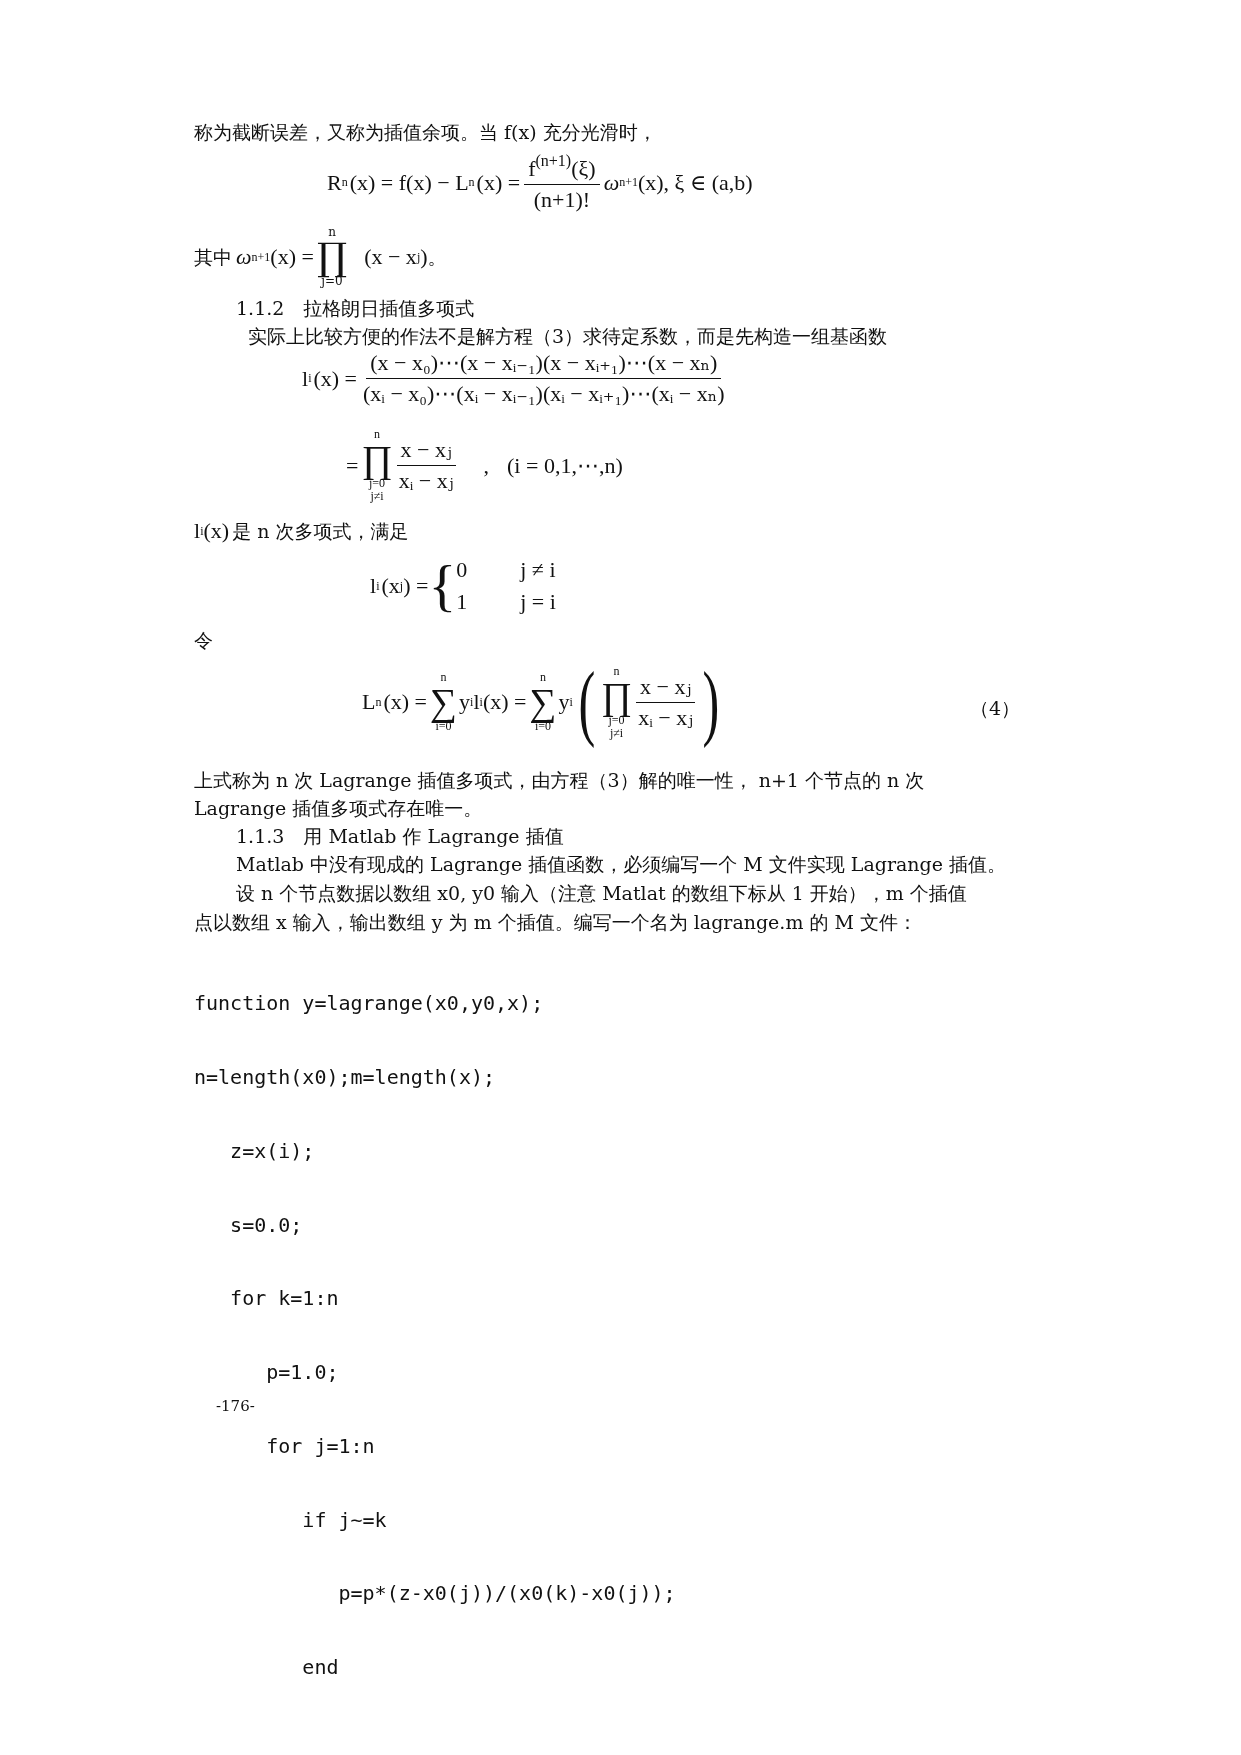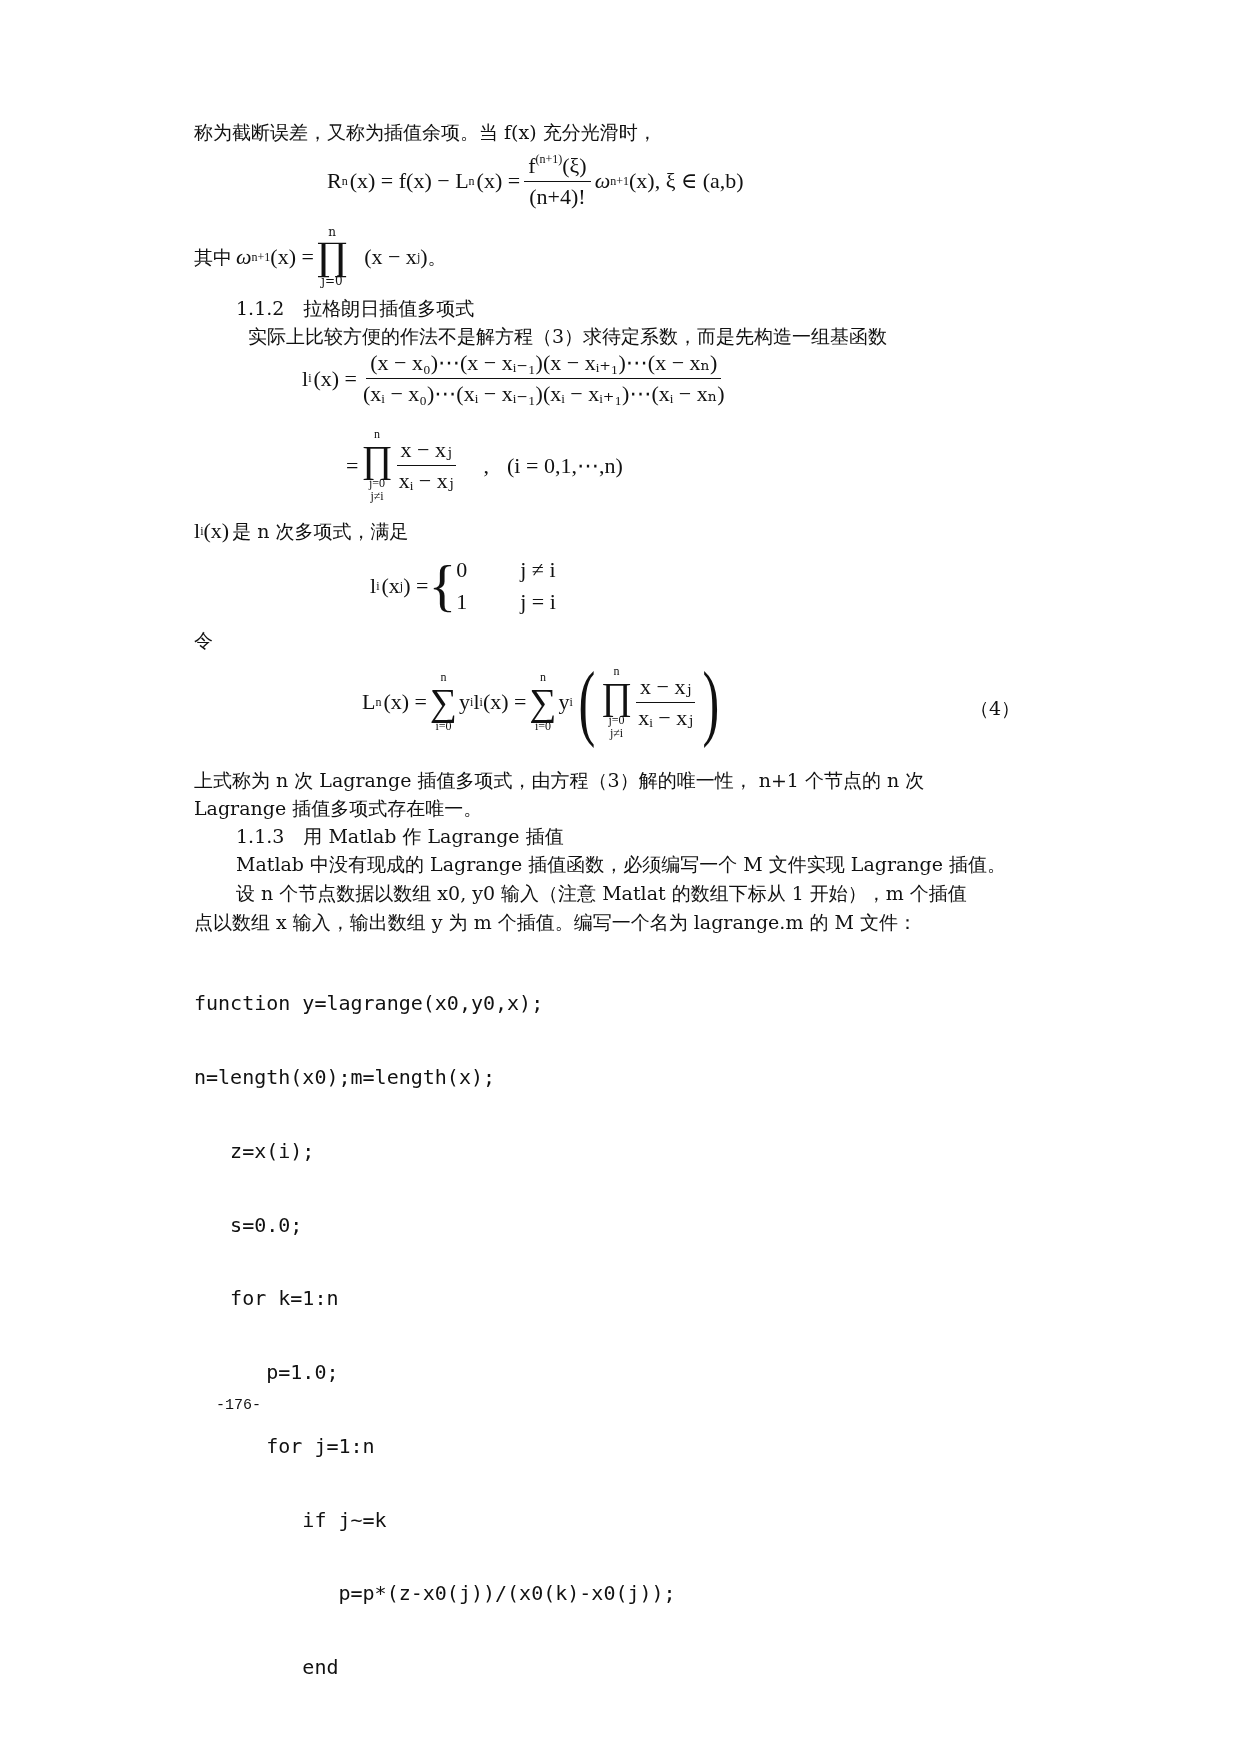--- a/index.html
+++ b/index.html
@@ -5,21 +5,21 @@
     html, body { margin: 0; padding: 0; background: #ffffff; }
     body {
       width: 1241px; height: 1755px; position: relative; overflow: hidden;
       font-family: "DejaVu Serif", "Liberation Serif", serif;
       color: #111111;
     }
     .abs { position: absolute; white-space: nowrap; }
     .txt { font-size: 19px; line-height: 24px; }
     .math { font-family: "Liberation Serif", "DejaVu Serif", serif; font-size: 22px; }
     .sub { font-size: 12px; vertical-align: -5px; }
-    .sup { font-size: 12px; vertical-align: 10px; }
+    .sup { font-size: 16px; vertical-align: 10px; }
     .frac { display: inline-flex; flex-direction: column; align-items: center; vertical-align: middle; }
     .frac .num { padding: 0 4px 2px 4px; border-bottom: 1.5px solid #111; }
     .frac .den { padding: 2px 4px 0 4px; }
     .bigop { display: inline-flex; flex-direction: column; align-items: center; vertical-align: middle; line-height: 1; }
     .bigop .op { font-size: 38px; line-height: 36px; }
     .bigop .lim { font-size: 12px; line-height: 13px; }
     .code {
       font-family: "DejaVu Sans Mono", "Liberation Mono", monospace;
       font-size: 20px; line-height: 24.6px; white-space: pre;
     }
@@ -33,21 +33,21 @@
 <div class="abs txt" style="left:194px; top:120px;">称为截断误差，又称为插值余项。当 f(x) 充分光滑时，</div>
 
 <div class="abs math" style="left:327px; top:152px; display:flex; align-items:center;">
   <span>R</span>
     <span class="sub">n</span>
   <span style="margin-left:2px;">(x) = f(x) − L</span>
     <span class="sub">n</span>
   <span style="margin-left:2px; margin-right:4px;">(x) =</span>
   <span class="frac">
     <span class="num"><span>f</span><span class="sup">(n+1)</span><span>(ξ)</span></span>
-    <span class="den">(n+4)!</span>
+    <span class="den">(n+1)!</span>
   </span>
   <span style="font-style:italic; margin-left:4px;">ω</span>
     <span class="sub">n+1</span>
   <span>(x), ξ ∈ (a,b)</span>
 </div>
 
 <div class="abs" style="left:194px; top:226px; display:flex; align-items:center;">
   <span class="txt">其中</span>
   <span class="math" style="font-style:italic; margin-left:4px;">ω</span>
     <span class="math sub">n+1</span>
@@ -178,13 +178,13 @@
   <div>         if j~=k</div>
   <div>            p=p*(z-x0(j))/(x0(k)-x0(j));</div>
   <div>         end</div>
   
   
   
   
   
 </div>
 
-<div class="abs page-num" style="left:216px; top:1397px;font-family:Liberation Mono, monospace;">-176-</div>
+<div class="abs page-num" style="left:216px; top:1397px;">-176-</div>
 
 </body></html>

